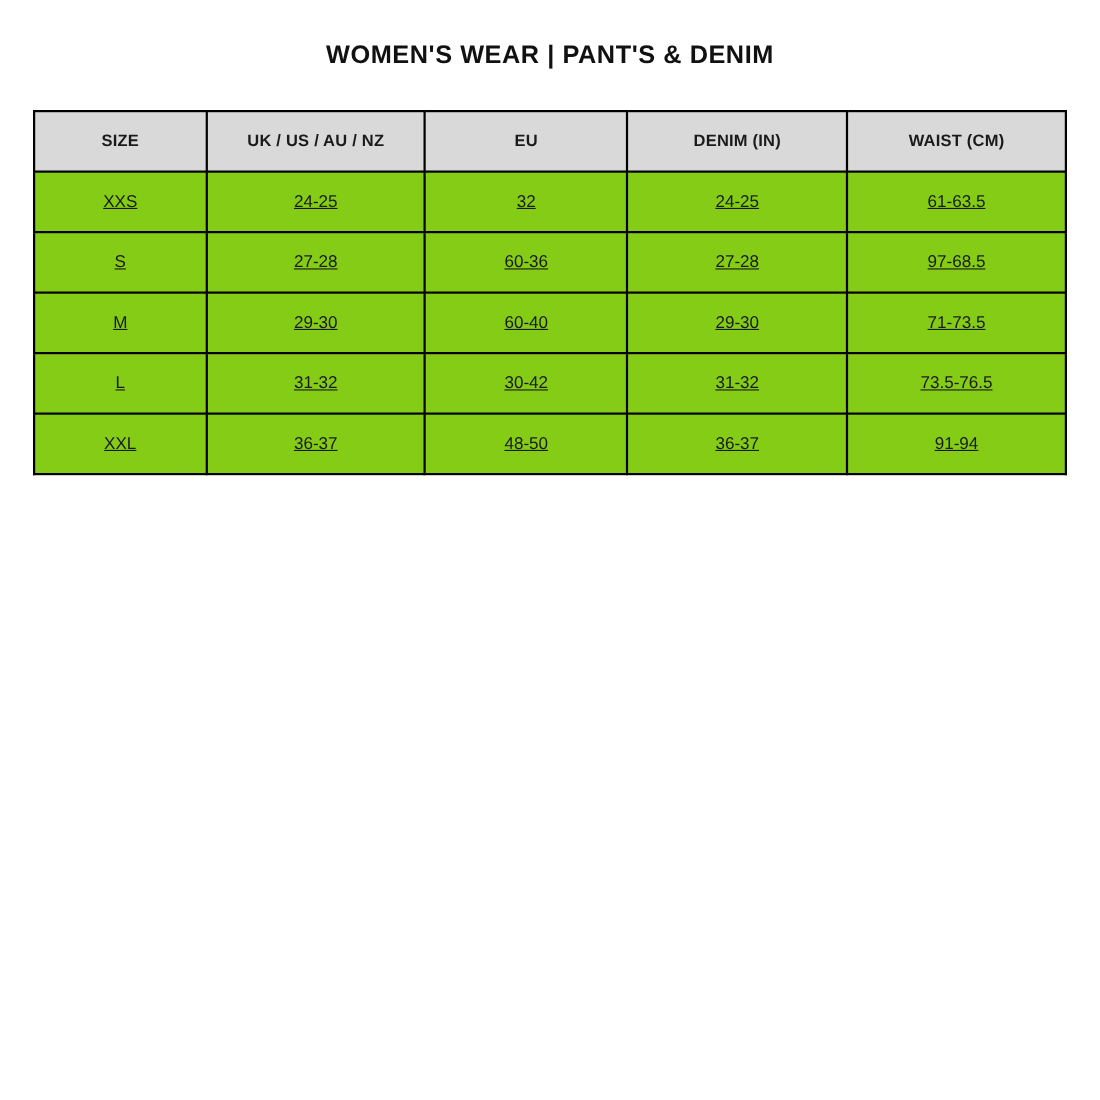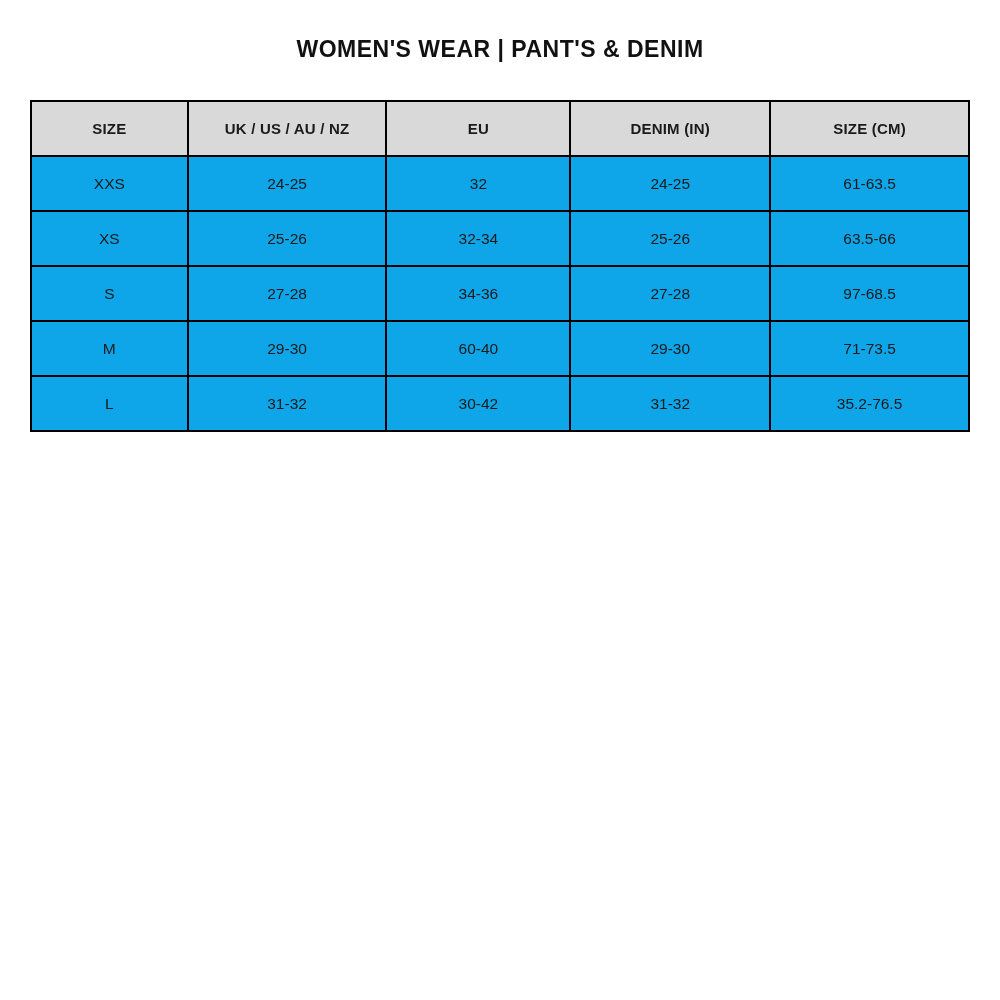--- a/index.html
+++ b/index.html
@@ -48,24 +48,25 @@
     padding: 0 20px;
   }
   .size-table th {
     background: #d9d9d9;
     font-size: 15px;
     font-weight: 700;
     letter-spacing: 0.2px;
     color: #1a1a1a;
   }
   .size-table td {
-    background: #0ea5e9;
+    background: #84cc16;
     font-size: 15.5px;
     font-weight: 400;
     color: #1a1a1a;
+    text-decoration: underline;
   }
   col.c-size  { width: 16.7%; }
   col.c-uk    { width: 21.2%; }
   col.c-eu    { width: 19.6%; }
   col.c-win   { width: 21.3%; }
   col.c-wcm   { width: 21.2%; }
 </style>
 </head>
 <body>
 
@@ -80,55 +81,55 @@
         <col class="c-eu">
         <col class="c-win">
         <col class="c-wcm">
     </colgroup>
     <thead>
       <tr>
         <th>SIZE</th>
         <th>UK / US / AU / NZ</th>
         <th>EU</th>
         <th>DENIM (IN)</th>
-        <th>SIZE (CM)</th>
+        <th>WAIST (CM)</th>
       </tr>
     </thead>
     <tbody>
       <tr>
         <td>XXS</td>
         <td>24-25</td>
         <td>32</td>
         <td>24-25</td>
         <td>61-63.5</td>
       </tr>
       <tr>
-        <td>XS</td>
-        <td>25-26</td>
-        <td>32-34</td>
-        <td>25-26</td>
-        <td>63.5-66</td>
-      </tr>
-      <tr>
         <td>S</td>
         <td>27-28</td>
-        <td>34-36</td>
+        <td>60-36</td>
         <td>27-28</td>
         <td>97-68.5</td>
       </tr>
       <tr>
         <td>M</td>
         <td>29-30</td>
         <td>60-40</td>
         <td>29-30</td>
         <td>71-73.5</td>
       </tr>
       <tr>
         <td>L</td>
         <td>31-32</td>
         <td>30-42</td>
         <td>31-32</td>
-        <td>35.2-76.5</td>
+        <td>73.5-76.5</td>
+      </tr>
+      <tr>
+        <td>XXL</td>
+        <td>36-37</td>
+        <td>48-50</td>
+        <td>36-37</td>
+        <td>91-94</td>
       </tr>
     </tbody>
   </table>
 
 </div>
 
 </body></html>

